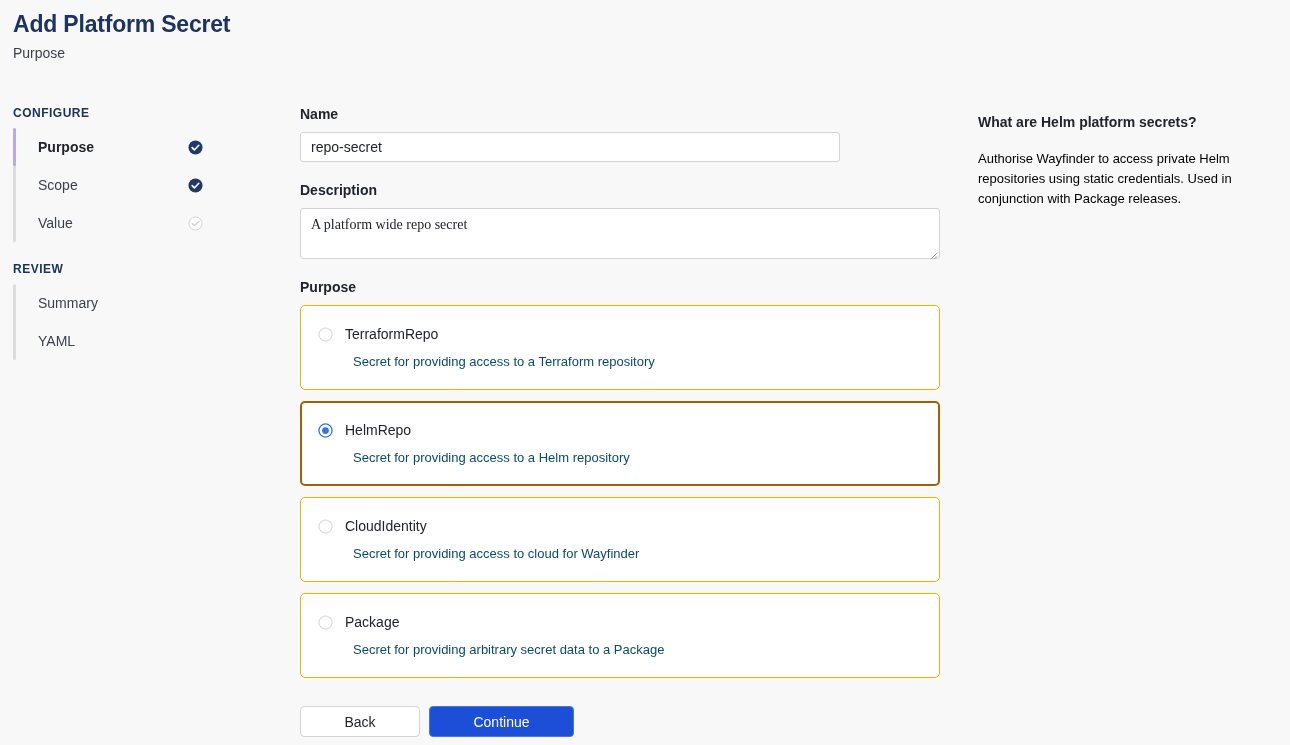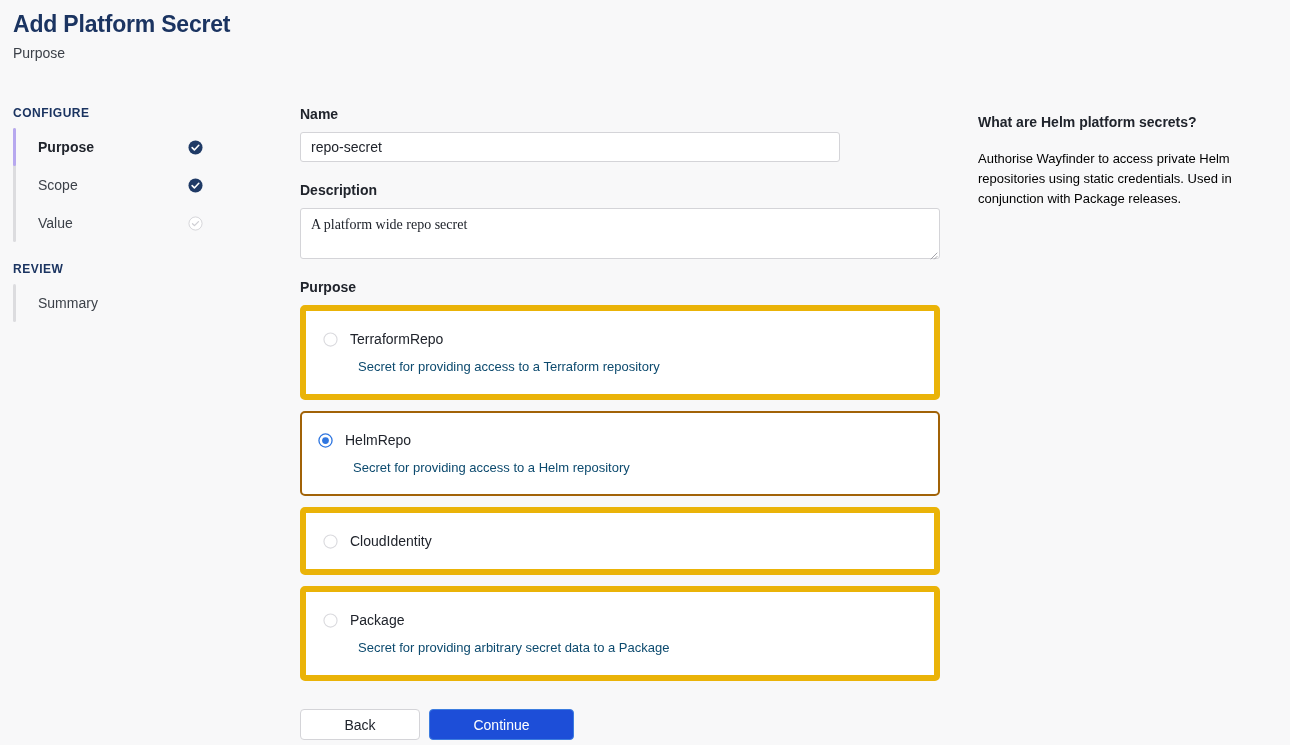--- a/index.html
+++ b/index.html
@@ -170,21 +170,21 @@
     height: 11px;
     pointer-events: none;
   }
 
   
   .option-list { margin-top: 0; }
   .option-card {
     position: relative;
     width: 640px;
     background: #ffffff;
-    border: 6px solid #eab308;
+    border: 1px solid #eab308;
     border-radius: 5px;
     padding: 18px 16px 18px 17px;
     margin-bottom: 11px;
     cursor: pointer;
   }
   .option-card.selected {
     border: 2px solid #a16207;
     padding: 17px 22px 17px 16px;
   }
   .option-top {
@@ -312,20 +312,23 @@
     </div>
 
     <div class="step-group-title">REVIEW</div>
     <div class="step-list">
       <div class="step-rail"></div>
 
       <div class="step-item review-item">
         <span class="step-label">Summary</span>
       </div>
 
+      <div class="step-item review-item">
+        <span class="step-label">YAML</span>
+      </div>
     </div>
   </nav>
 
   <main class="main">
 
     <div class="field-block">
       <label class="field-label">Name</label>
       <input class="text-input" type="text" value="repo-secret" style="">
     </div>
 
@@ -373,20 +376,21 @@
 
         <div class="option-card">
           <div class="option-top">
             <span class="radio">
               <svg viewBox="0 0 16 16" width="15" height="15">
                 <circle cx="8" cy="8" r="7" fill="#ffffff" stroke="#dadade" stroke-width="1.2"></circle>
               </svg>
             </span>
             <span class="option-name">CloudIdentity</span>
           </div>
+          <div class="option-desc">Secret for providing access to cloud for Wayfinder</div>
         </div>
 
         <div class="option-card">
           <div class="option-top">
             <span class="radio">
               <svg viewBox="0 0 16 16" width="15" height="15">
                 <circle cx="8" cy="8" r="7" fill="#ffffff" stroke="#dadade" stroke-width="1.2"></circle>
               </svg>
             </span>
             <span class="option-name">Package</span>

